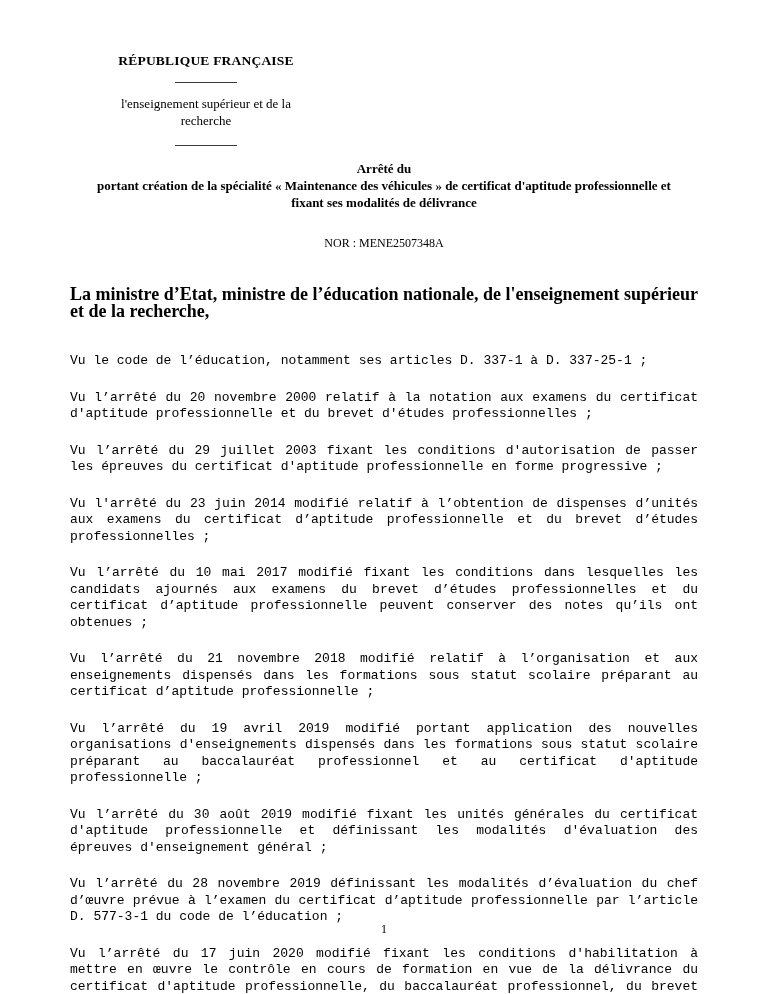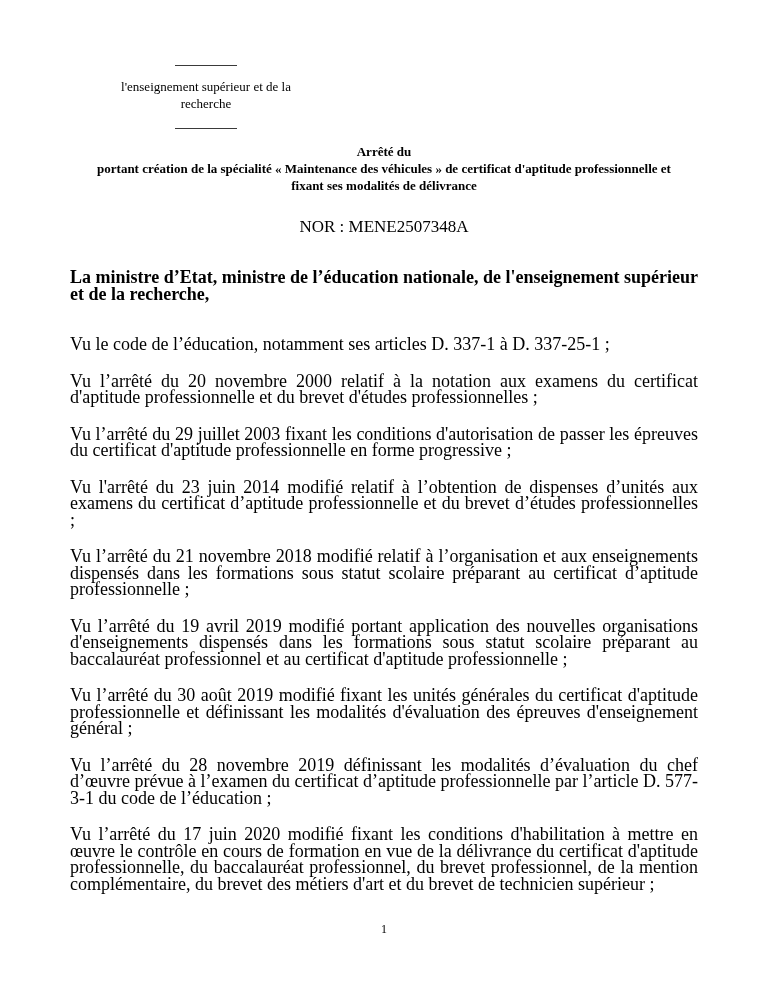--- a/index.html
+++ b/index.html
@@ -43,72 +43,75 @@
     font-size: 13px;
     line-height: 17px;
   }
   .title-sub {
     max-width: 600px;
     margin: 0 auto;
   }
   .nor {
     margin-top: 24px;
     text-align: center;
-    font-size: 17px;
+    font-size: 12px;
     line-height: 17px;
   }
   .opening {
     margin: 34px 0 0 0;
     font-weight: bold;
     font-size: 18px;
     line-height: 16.5px;
     text-align: justify;
   }
   .visa {
     margin: 20px 0 0 0;
-    font-size: 18px;
+    font-size: 13px;
     line-height: 16.5px;
     text-align: justify;
+    font-family: Liberation Mono, monospace;
   }
   .visa.first { margin-top: 34px; }
   .page-number {
     position: absolute;
     bottom: 58px;
     left: 0;
     width: 100%;
     text-align: center;
     font-size: 12px;
     line-height: 14px;
   }
 </style>
 </head>
 <body>
 
 <div class="page">
 
   <div class="header-block">
+    <div class="republic">RÉPUBLIQUE FRANÇAISE</div>
     <div class="rule"></div>
     <div class="ministry-line">l'enseignement supérieur et de la</div>
     <div class="ministry-line">recherche</div>
     <div class="rule second"></div>
   </div>
 
   <div class="title-block">
     <div>Arrêté du</div>
     <div class="title-sub">portant création de la spécialité « Maintenance des véhicules » de certificat d'aptitude professionnelle et fixant ses modalités de délivrance</div>
   </div>
 
   <div class="nor">NOR : MENE2507348A</div>
 
   <p class="opening">La ministre d’Etat, ministre de l’éducation nationale, de l'enseignement supérieur et de la recherche,</p>
 
   <p class="visa first">Vu le code de l’éducation, notamment ses articles D. 337-1 à D. 337-25-1 ;</p>
   <p class="visa">Vu l’arrêté du 20 novembre 2000 relatif à la notation aux examens du certificat d'aptitude professionnelle et du brevet d'études professionnelles ;</p>
   <p class="visa">Vu l’arrêté du 29 juillet 2003 fixant les conditions d'autorisation de passer les épreuves du certificat d'aptitude professionnelle en forme progressive ;</p>
   <p class="visa">Vu l'arrêté du 23 juin 2014 modifié relatif à l’obtention de dispenses d’unités aux examens du certificat d’aptitude professionnelle et du brevet d’études professionnelles ;</p>
+  <p class="visa">Vu l’arrêté du 10 mai 2017 modifié fixant les conditions dans lesquelles les candidats ajournés aux examens du brevet d’études professionnelles et du certificat d’aptitude professionnelle peuvent conserver des notes qu’ils ont obtenues ;</p>
   <p class="visa">Vu l’arrêté du 21 novembre 2018 modifié relatif à l’organisation et aux enseignements dispensés dans les formations sous statut scolaire préparant au certificat d’aptitude professionnelle ;</p>
   <p class="visa">Vu l’arrêté du 19 avril 2019 modifié portant application des nouvelles organisations d'enseignements dispensés dans les formations sous statut scolaire préparant au baccalauréat professionnel et au certificat d'aptitude professionnelle ;</p>
   <p class="visa">Vu l’arrêté du 30 août 2019 modifié fixant les unités générales du certificat d'aptitude professionnelle et définissant les modalités d'évaluation des épreuves d'enseignement général ;</p>
   <p class="visa">Vu l’arrêté du 28 novembre 2019 définissant les modalités d’évaluation du chef d’œuvre prévue à l’examen du certificat d’aptitude professionnelle par l’article D. 577-3-1 du code de l’éducation ;</p>
   <p class="visa">Vu l’arrêté du 17 juin 2020 modifié fixant les conditions d'habilitation à mettre en œuvre le contrôle en cours de formation en vue de la délivrance du certificat d'aptitude professionnelle, du baccalauréat professionnel, du brevet professionnel, de la mention complémentaire, du brevet des métiers d'art et du brevet de technicien supérieur ;</p>
 
   <div class="page-number">1</div>
 
 </div>
 

